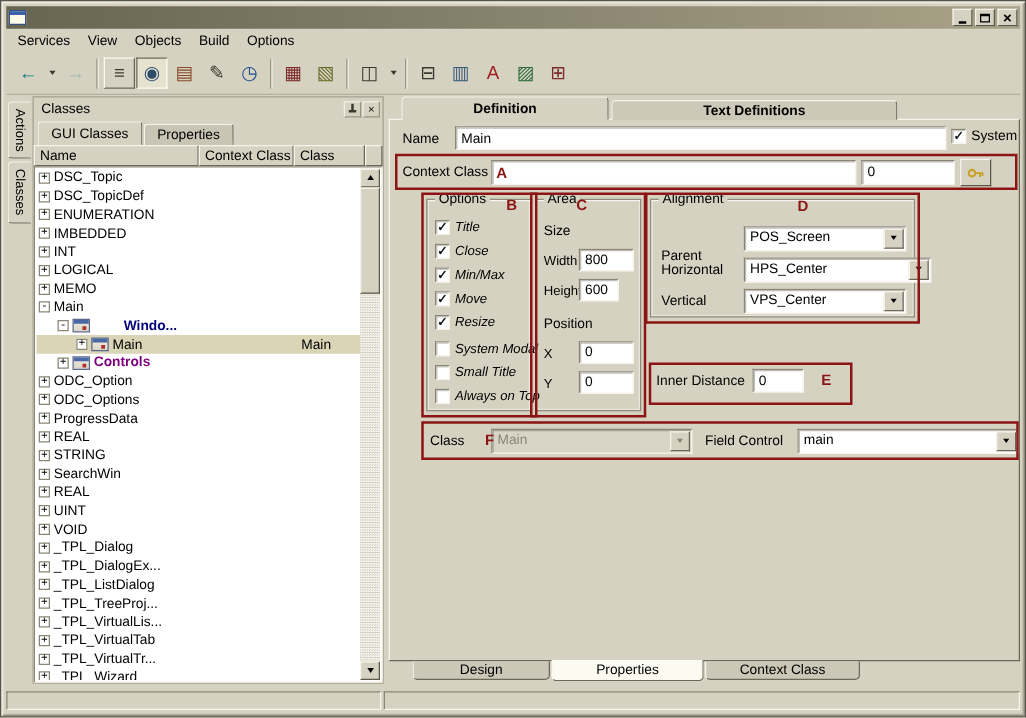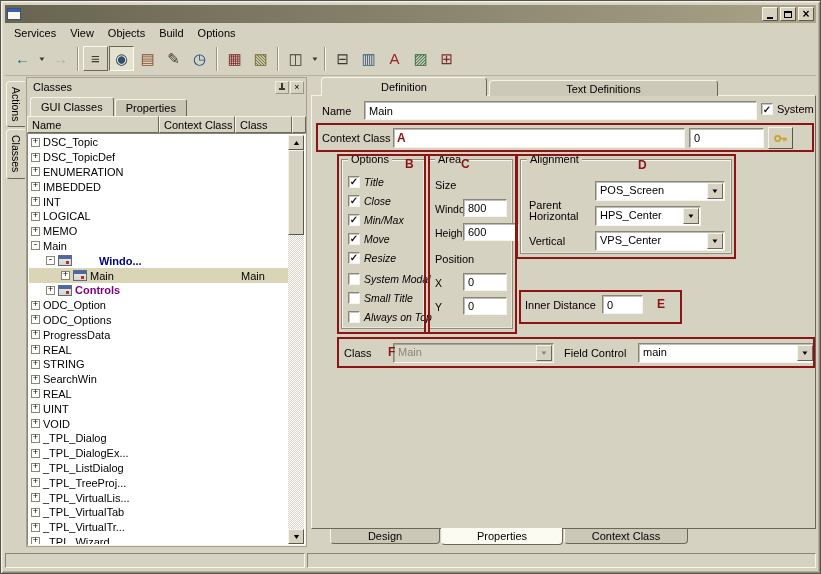--- a/index.html
+++ b/index.html
@@ -82,21 +82,21 @@
     background:repeating-conic-gradient(#ffffff 0% 25%, #d6d2c2 0% 50%) 0 0/2px 2px; }
   .sb-btn { position:absolute; left:0; width:16px; height:15px; background:#d6d2c2;
     border:1px solid; border-color:#f6f4ea #5b584a #5b584a #f6f4ea; display:flex; align-items:center; justify-content:center; }
   .sb-up { top:0; } .sb-down { bottom:0; }
   .sb-glyph { font-size:7px; line-height:1; transform:scaleX(1.3); }
   .sb-thumb { position:absolute; left:0; top:15px; width:16px; height:85px; background:#d6d2c2;
     border:1px solid; border-color:#f6f4ea #5b584a #5b584a #f6f4ea; }
 
   
   .right-panel { position:absolute; left:310px; right:4px; top:76px; height:476px; }
-  .top-tabs { position:absolute; top:0; left:2px; right:2px; height:19px; display:flex; align-items:flex-end; padding-left:8px; z-index:2; }
+  .top-tabs { position:absolute; top:0; left:2px; right:2px; height:19px; display:flex; align-items:flex-end; padding-left:8px; z-index:2;font-weight:bold; }
   .def-tab { height:16px; background:#cdc9b8; border:1px solid; border-color:#f6f4ea #6b685a #6b685a #f6f4ea;
     border-bottom:none; border-radius:4px 4px 0 0; display:flex; align-items:center; justify-content:center; margin-right:2px; }
   .def-tab.active { height:19px; background:#d6d2c2; z-index:3; }
   .def-tab:nth-child(1) { width:166px; } .def-tab:nth-child(2) { width:229px; }
   .tab-page { position:absolute; left:0; right:0; top:18px; height:434px; background:#d6d2c2;
     border:1px solid; border-color:#f6f4ea #6b685a #6b685a #f6f4ea; z-index:1; }
   .bottom-tabs { position:absolute; top:452px; left:19px; display:flex; align-items:flex-start; z-index:2; }
   .btab { height:15px; background:#ccc8b7; border:1px solid; border-color:#b5b1a0 #6b685a #6b685a #f6f4ea;
     border-top:none; border-radius:0 0 4px 4px; display:flex; align-items:center; justify-content:center; margin-right:1px; }
   .btab.active { height:17px; background:#fcfbf1; margin-top:-1px; z-index:3; }
@@ -468,42 +468,42 @@
             <label class="cb-row">
               <span class="cb-box"></span>
               <span class="cb-label">Always on Top</span>
             </label>
           </div>
       </div>
 
       <div class="group" style="left:116px;top:63px;width:85px;height:170px">
         <span class="legend">Area</span>
         <span class="sub-label" style="left:6px;top:19px">Size</span>
-        <span class="sm-label" style="left:6px;top:43px">Windo</span>
+        <span class="sm-label" style="left:6px;top:43px">Width</span>
         <input class="tbox" style="left: 34px; top: 39px; width: 44px; height: 18px;" readonly="" value="800">
         <span class="sm-label" style="left:6px;top:67px">Height</span>
-        <input class="tbox" style="left: 34px; top: 63px; width: 56px; height: 18px;" readonly="" value="600">
+        <input class="tbox" style="left: 34px; top: 63px; width: 32px; height: 18px;" readonly="" value="600">
         <span class="sub-label" style="left:6px;top:93px">Position</span>
         <span class="sm-label" style="left:6px;top:117px">X</span>
         <input class="tbox" style="left: 34px; top: 113px; width: 44px; height: 18px;" readonly="" value="0">
         <span class="sm-label" style="left:6px;top:141px">Y</span>
         <input class="tbox" style="left: 34px; top: 137px; width: 44px; height: 18px;" readonly="" value="0">
       </div>
 
       <div class="group" style="left:208px;top:63px;width:212px;height:95px">
         <span class="legend">Alignment</span>
         <span class="fld-label" style="left:8px;top:39px">Parent</span>
         <div class="combo" style="left:74px;top:21px;width:130px;height:20px">
           <span class="combo-val">POS_Screen</span>
           <span class="combo-btn">
               <span class="dd">▼</span>
             </span>
         </div>
         <span class="fld-label" style="left:8px;top:50px">Horizontal</span>
-        <div class="combo" style="left:74px;top:46px;width:106px;height:20px">
+        <div class="combo" style="left:74px;top:46px;width:150px;height:20px">
           <span class="combo-val">HPS_Center</span>
           <span class="combo-btn">
               <span class="dd">▼</span>
             </span>
         </div>
         <span class="fld-label" style="left:8px;top:75px">Vertical</span>
         <div class="combo" style="left:74px;top:71px;width:130px;height:20px">
           <span class="combo-val">VPS_Center</span>
           <span class="combo-btn">
               <span class="dd">▼</span>

